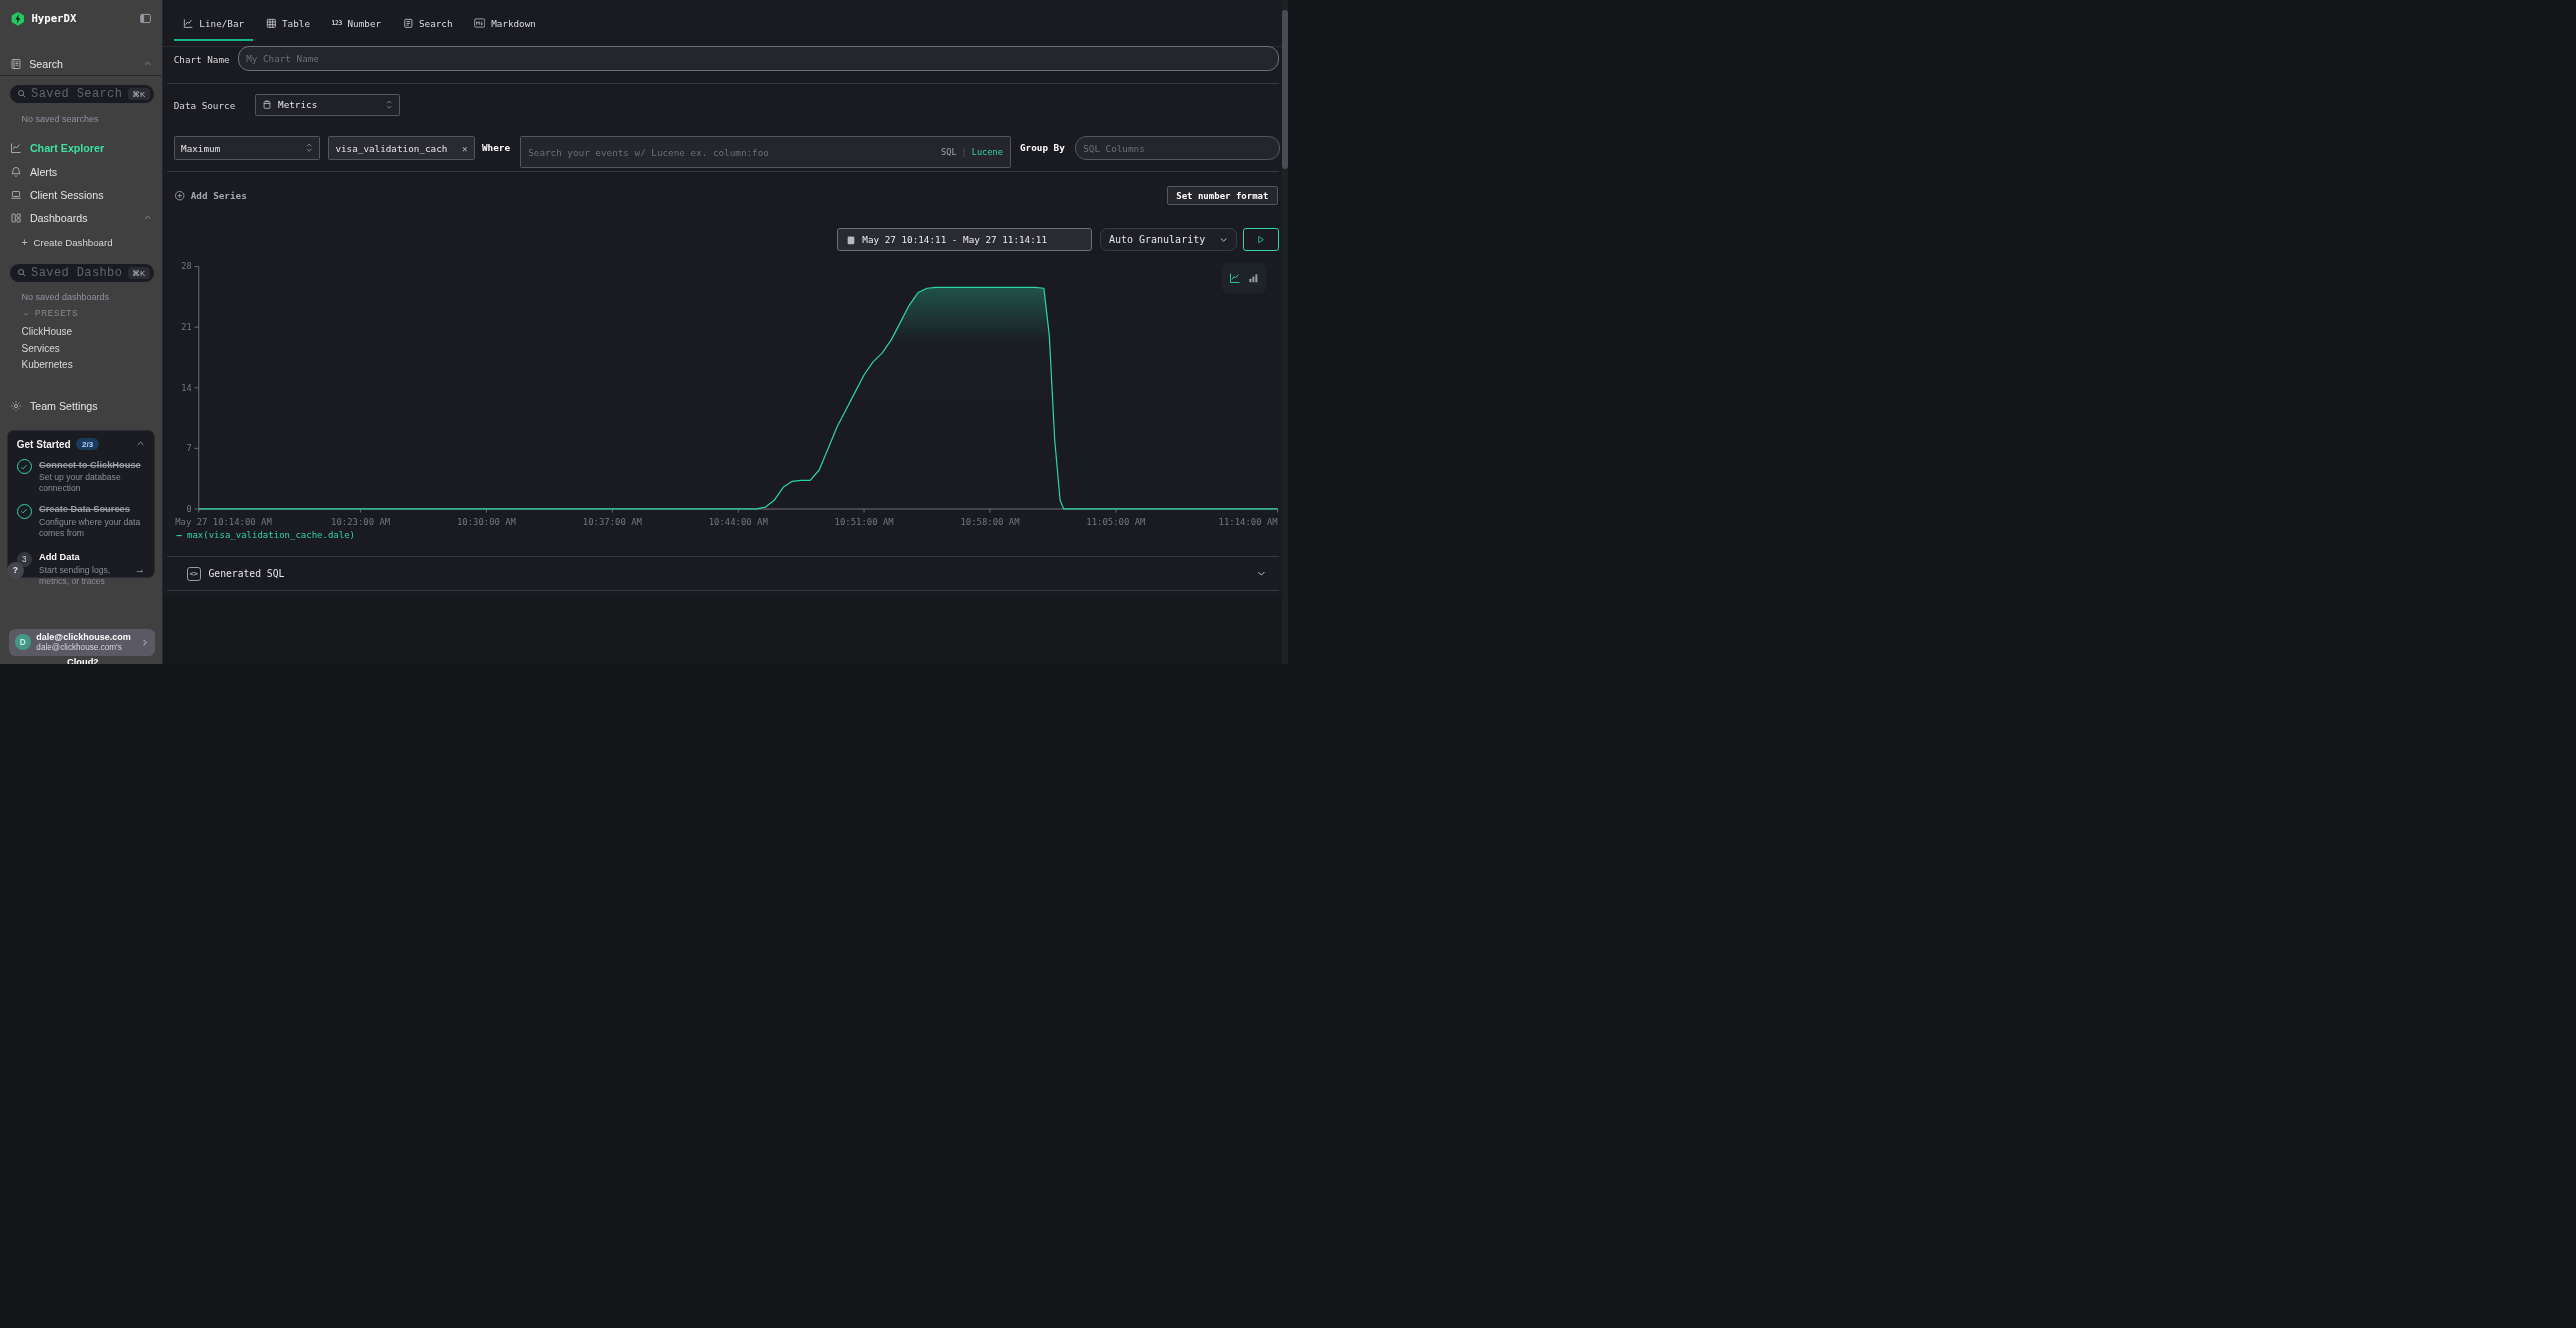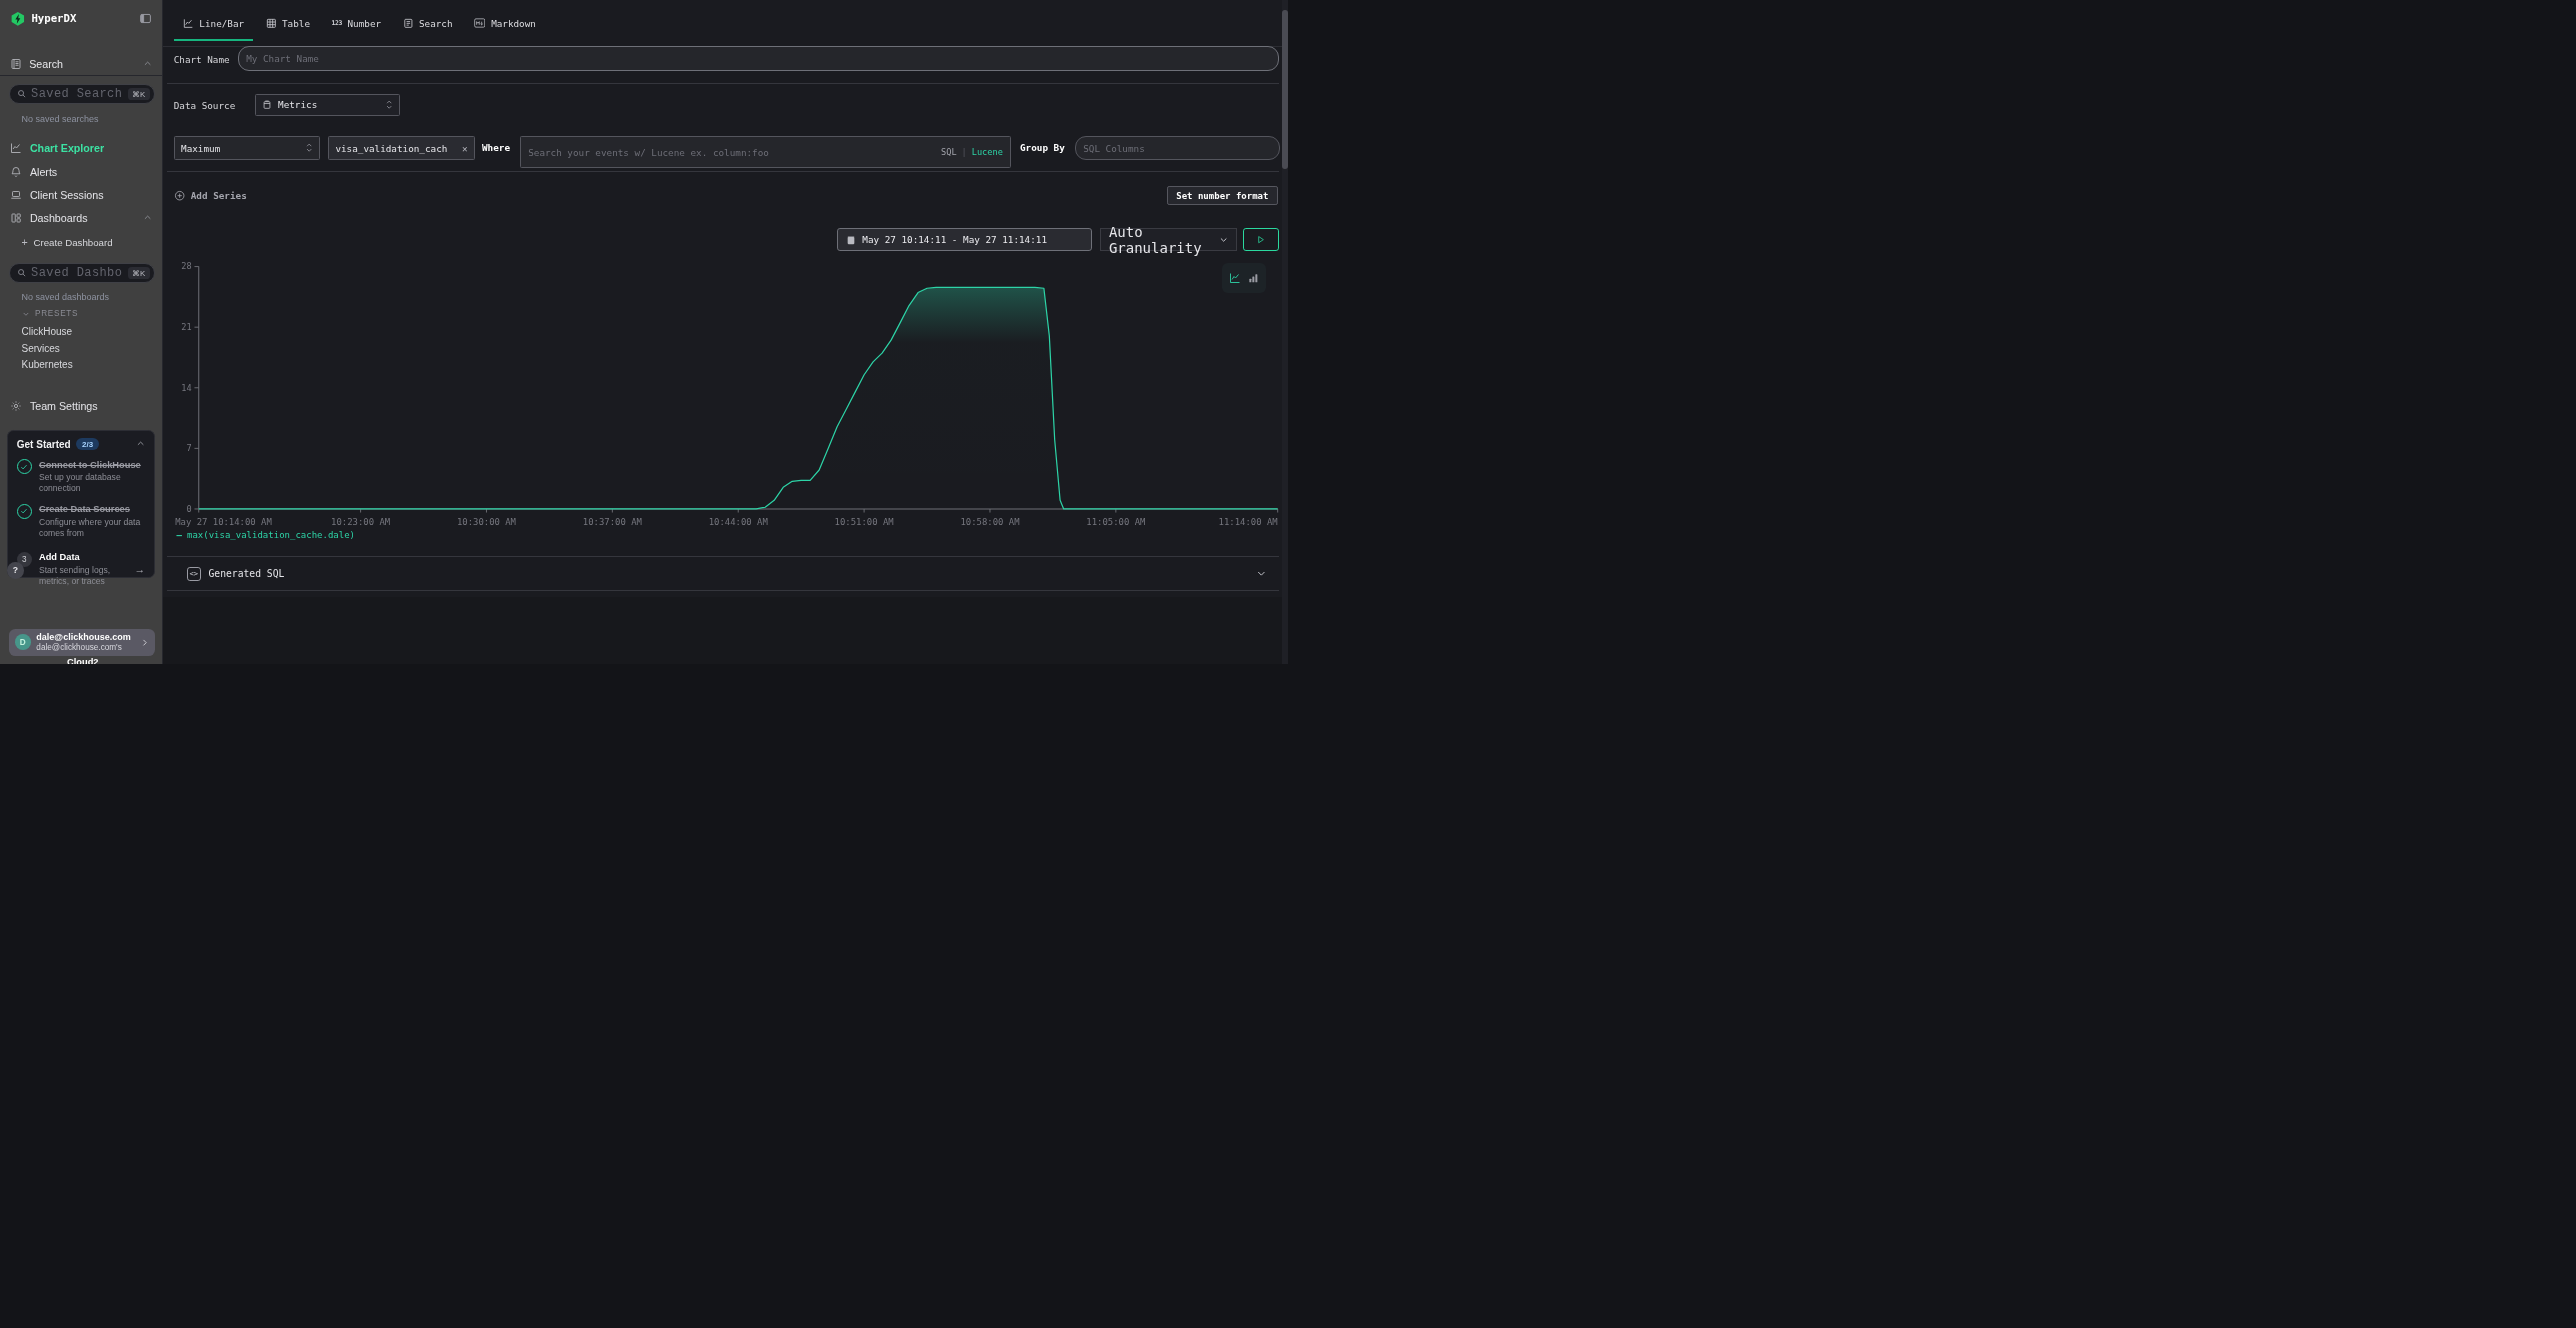--- a/index.html
+++ b/index.html
@@ -68,21 +68,21 @@
   .lucene-wrap { display:flex; align-items:center; background:#25262b; border:0.7px solid #54555d; border-radius:1.4px; padding:0 7.2px; }
   .lucene-wrap input { flex:1; background:none; border:none; outline:none; color:#e6e6ea; font-family:"DejaVu Sans Mono",monospace; font-size:9.3px; }
   .lucene-wrap input::placeholder { color:#6d6e77; }
   .langtoggle { display:flex; align-items:center; gap:5px; font-family:"DejaVu Sans Mono",monospace; font-size:8.6px; flex:none; }
   .lang-sql { color:#a2a3ab; cursor:pointer; }
   .lang-sep { color:#54555d; }
   .lang-lucene { color:#2dd4a7; cursor:pointer; }
   .add-series { display:flex; align-items:center; gap:5.7px; color:#a4a5ad; font-weight:bold; font-size:9.3px; font-family:"DejaVu Sans Mono",monospace; cursor:pointer; }
   .btn { background:#26272d; border:0.7px solid #56575f; border-radius:2.1px; color:#fff; font-weight:bold; font-size:9px; font-family:"DejaVu Sans Mono",monospace; display:flex; align-items:center; justify-content:center; cursor:pointer; }
   .datebox { background:#2a2b31; border:0.7px solid #6e7078; border-radius:2.9px; display:flex; align-items:center; gap:6.4px; padding:0 7.9px; color:#ececf0; font-size:9.3px; font-family:"DejaVu Sans Mono",monospace; cursor:pointer; }
-  .granbox { background:#1f2026; border:0.7px solid #3a3b42; border-radius:0; display:flex; align-items:center; padding:0 7.9px; color:#e6e6ea; font-size:14px; font-family:"DejaVu Sans Mono",monospace; cursor:pointer; }
+  .granbox { background:#1f2026; border:0.7px solid #3a3b42; border-radius:7px; display:flex; align-items:center; padding:0 7.9px; color:#e6e6ea; font-size:10px; font-family:"DejaVu Sans Mono",monospace; cursor:pointer; }
   .granbox .chev { margin-left:auto; color:#cfd0d6; }
   .playbtn { border:0.7px solid #2bd99f; border-radius:2.9px; background:transparent; display:flex; align-items:center; justify-content:center; cursor:pointer; color:#2bd99f; }
   .cht-toggle { background:#1d2327; border-radius:5.7px; display:flex; align-items:center; justify-content:center; gap:6.4px; cursor:pointer; }
   .legend { display:flex; align-items:center; gap:5px; font-family:"DejaVu Sans Mono",monospace; font-size:9px; color:#2dd4a7; }
   .legend .dash { font-weight:bold; }
   .gensql-row { display:flex; align-items:center; gap:7.9px; cursor:pointer; }
   .code-ico { width:13.6px; height:13.6px; border:0.7px solid #9a9ba3; border-radius:2.9px; color:#c9cad0; font-size:7.2px; display:flex; align-items:center; justify-content:center; font-family:"DejaVu Sans Mono",monospace; }
   .gensql-label { color:#e4e4e8; font-size:9.7px; font-family:"DejaVu Sans Mono",monospace; }
   .gensql-chev { margin-left:auto; color:#c4c5cb; }
   .bottom-band { left:0; right:0; top:597px; bottom:0; background:#17181c; }

